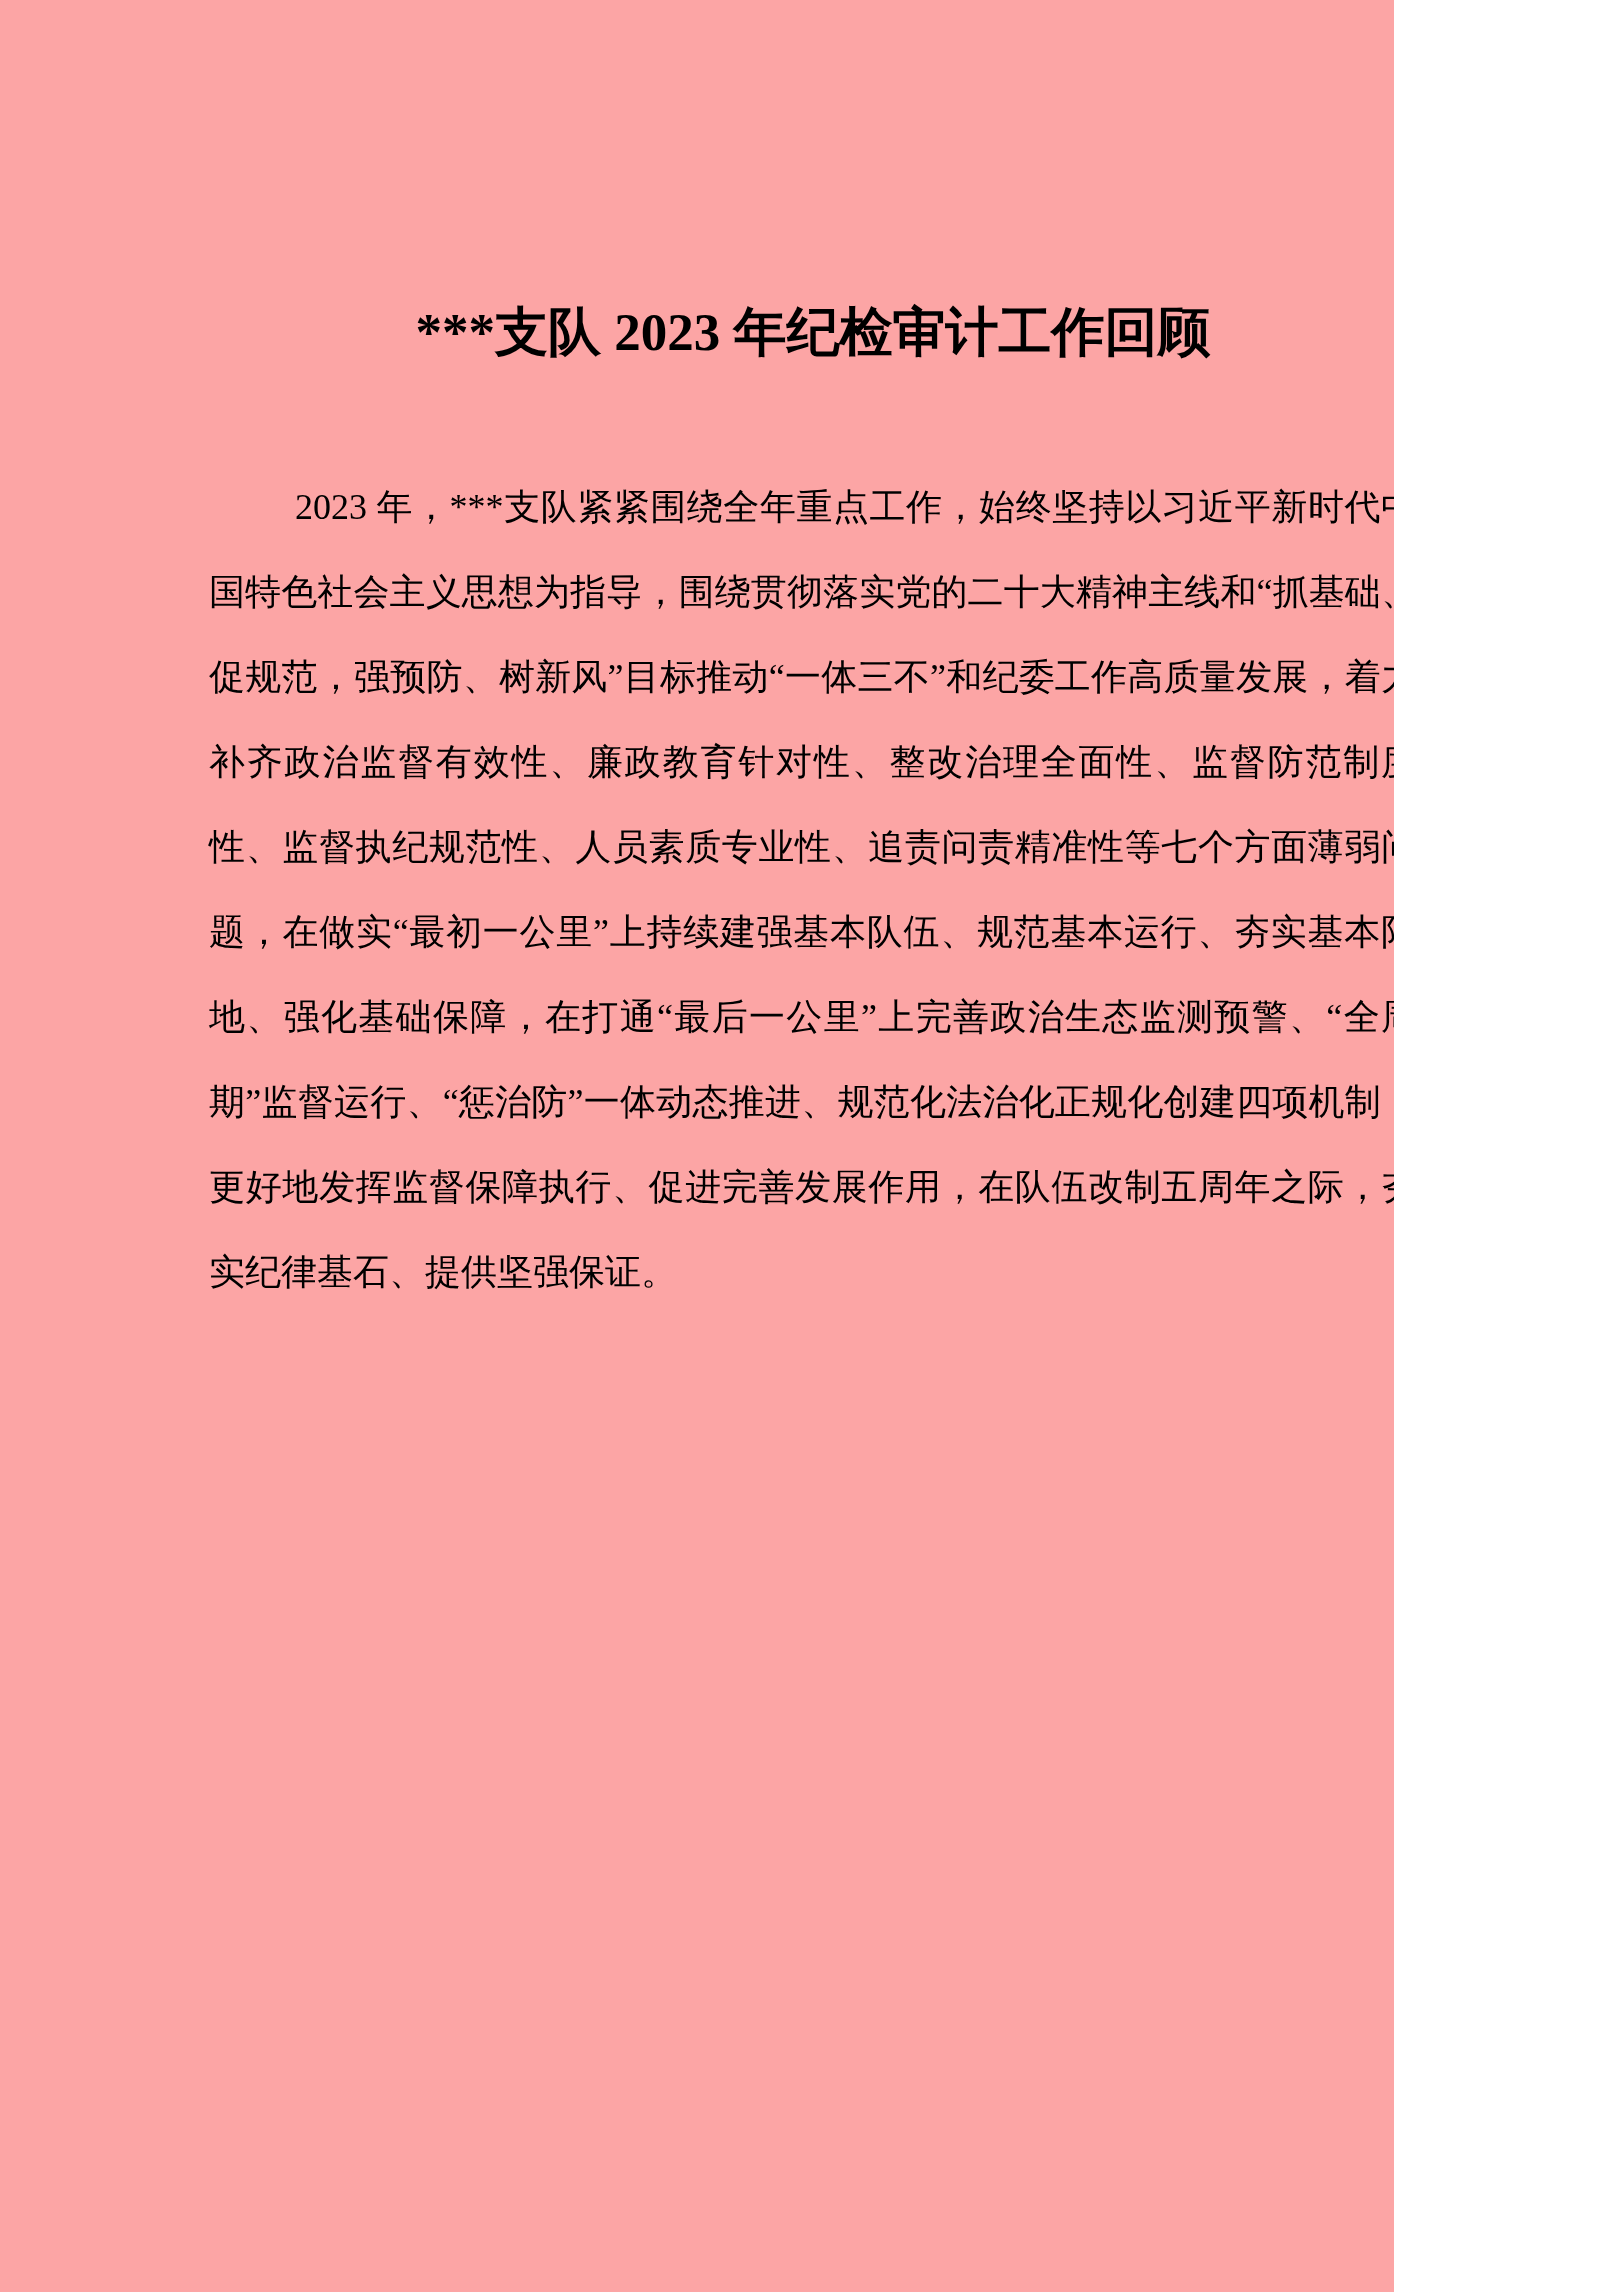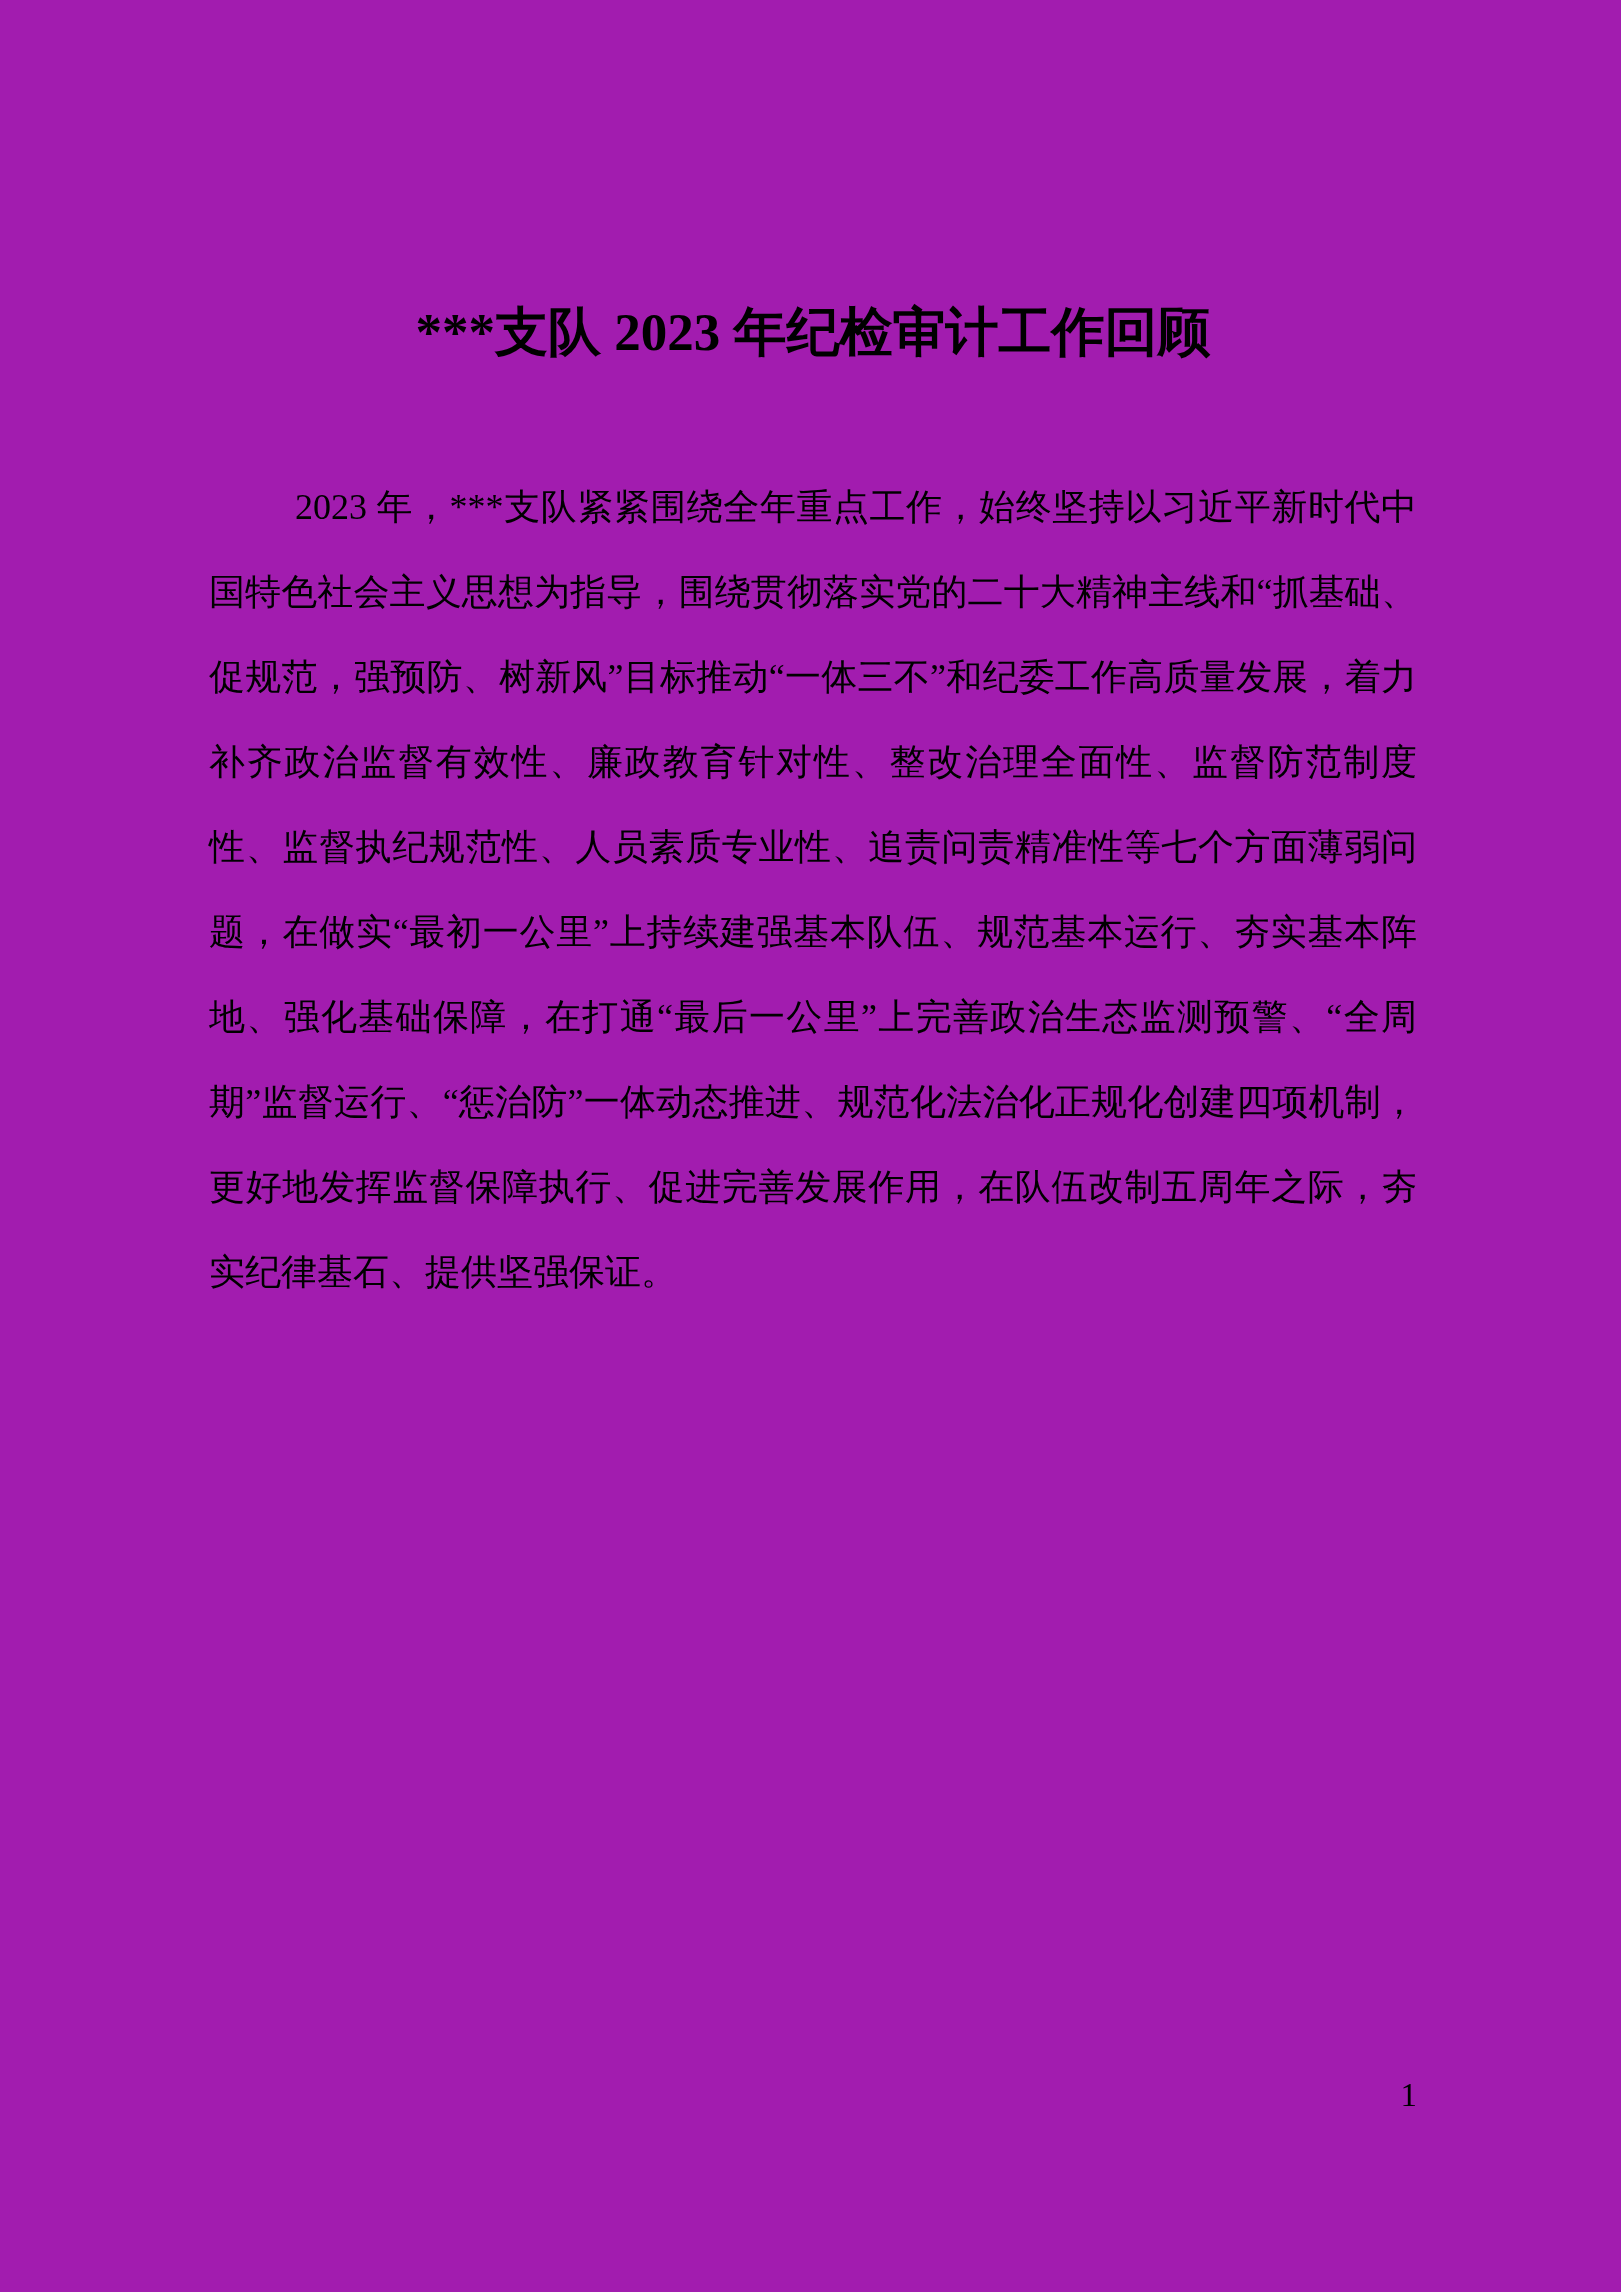--- a/index.html
+++ b/index.html
@@ -2,23 +2,23 @@
 <html><head>
 <meta charset="utf-8">
 <style>
   html, body {
     margin: 0;
     padding: 0;
     background: #ffffff;
   }
   .page {
     position: relative;
-    width: 1621px;
+    width: 1394px;
     height: 2293px;
-    background: #a21caf;
+    background: #fca5a5;
     color: #000000;
     overflow: hidden;
     font-family: "Liberation Serif", "DejaVu Serif", serif;
   }
   .content {
     position: absolute;
     left: 209px;
     top: 0;
     width: 1208px;
   }

